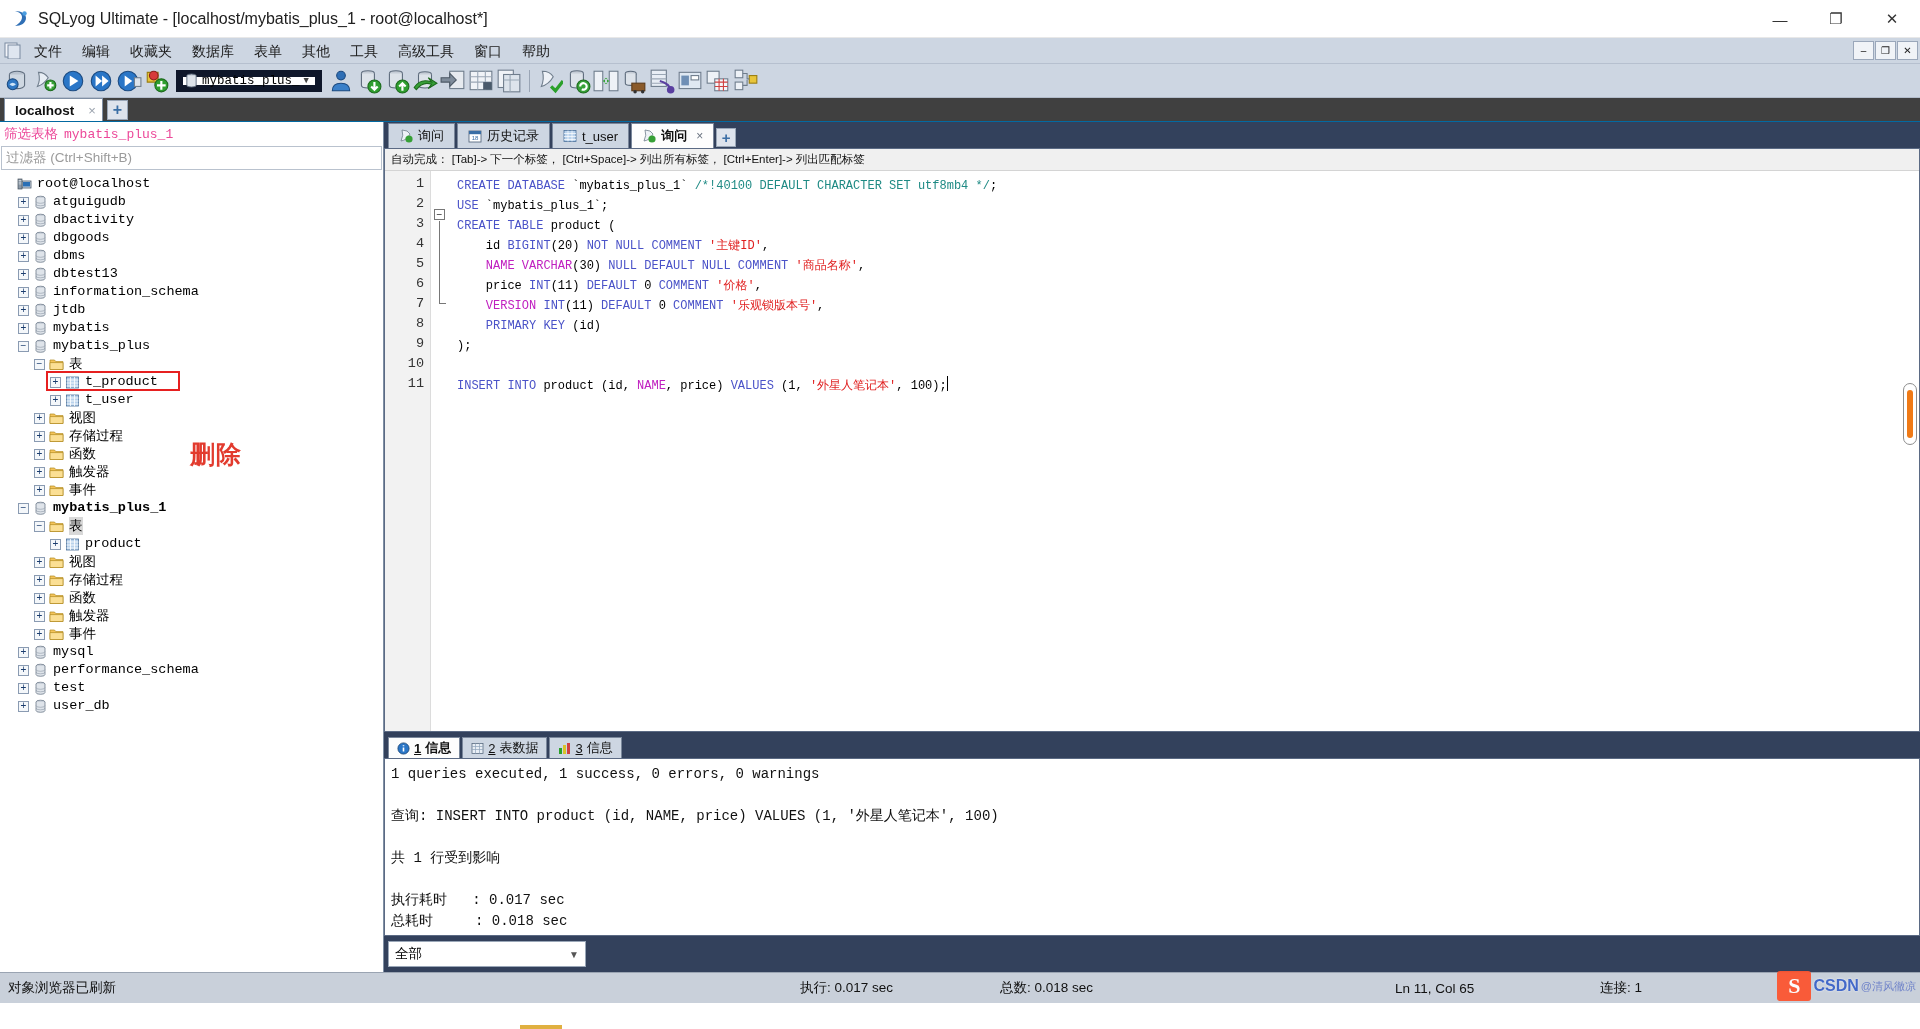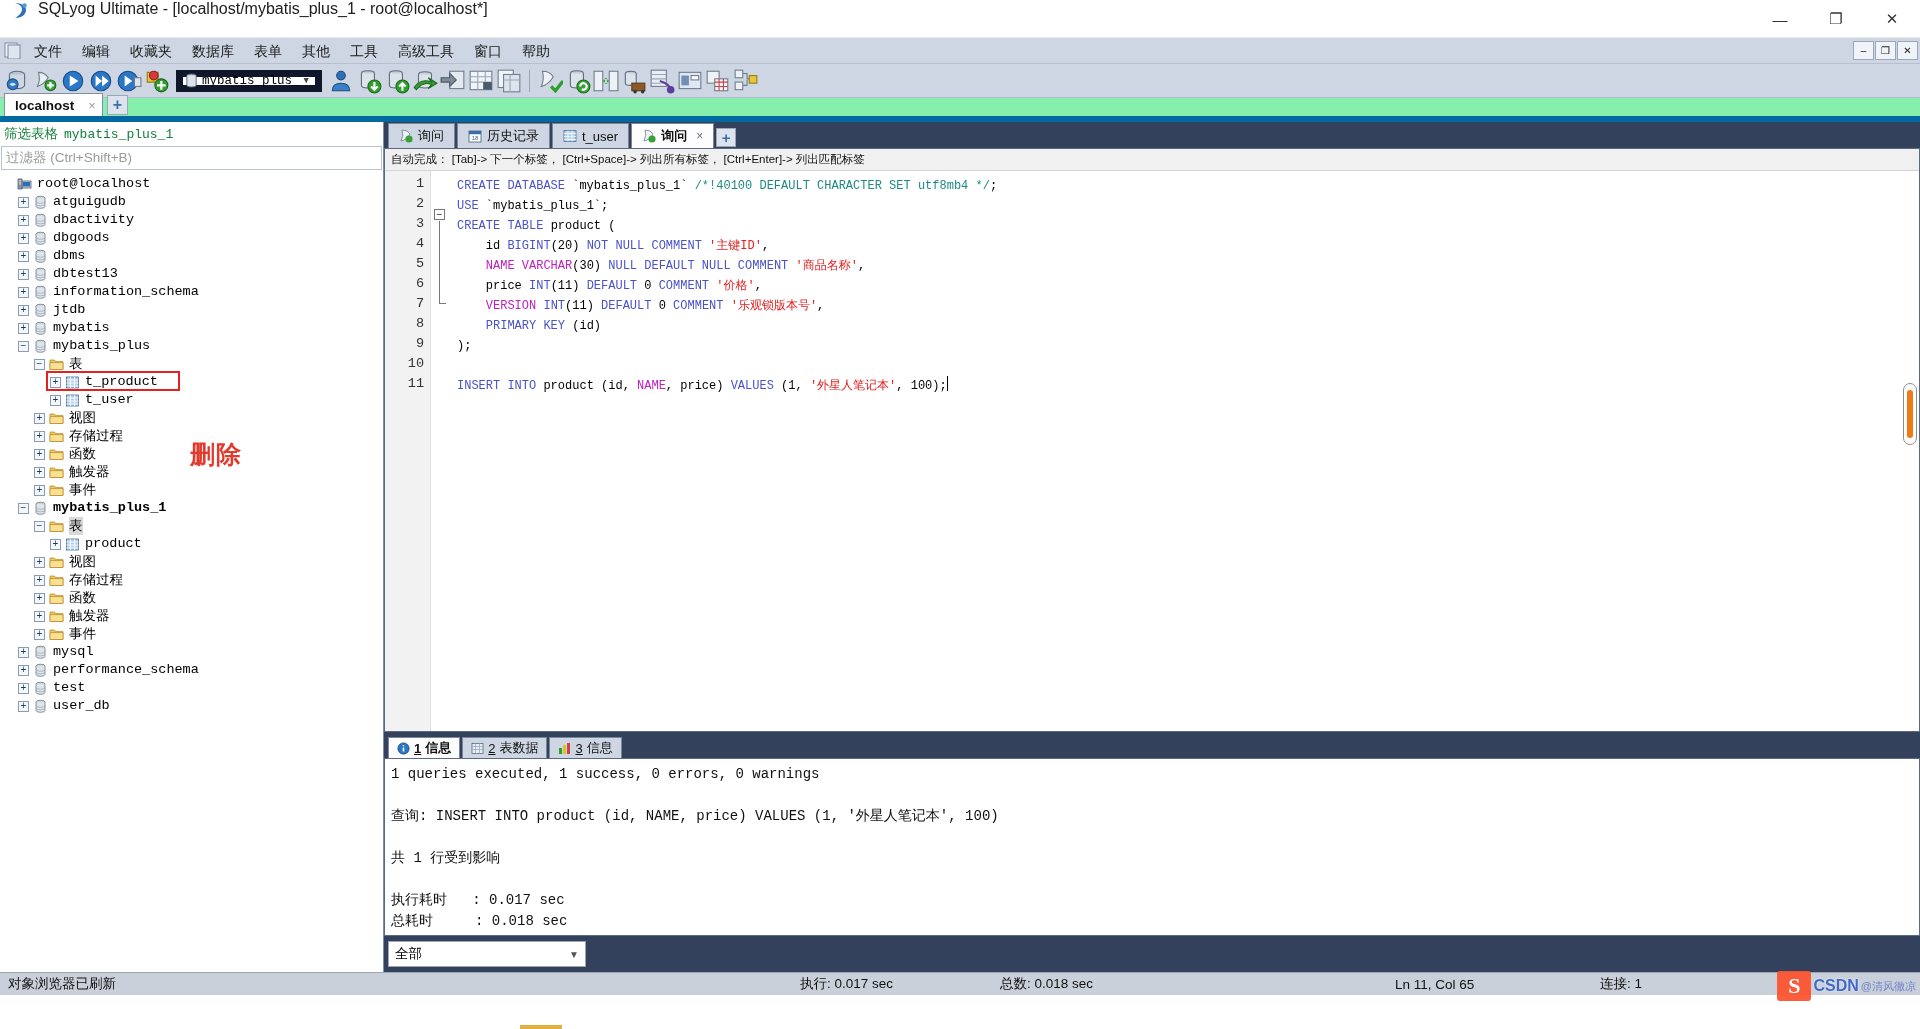--- a/index.html
+++ b/index.html
@@ -8,21 +8,21 @@
     width: 1920px; height: 1029px;
     overflow: hidden;
     font-family: "Liberation Sans", sans-serif;
     font-size: 13px;
     background: #ffffff;
   }
   #app { position: relative; width: 1920px; height: 1029px; background: #fff; }
 
   
   .titlebar {
-    height: 38px; display: flex; 
+    height: 38px; display: flex; align-items: center;
     background: #ffffff; border-bottom: 1px solid #e8e8e8;
     padding-left: 10px; position: relative;
   }
   .titlebar .app-icon {
     width: 20px; height: 20px; margin-right: 8px; flex: 0 0 auto;
     display: flex; align-items: center; justify-content: center;
   }
   .titlebar .title-text {
     font-size: 16px; color: #202020; white-space: nowrap;
     font-family: "Liberation Sans", sans-serif;
@@ -61,22 +61,22 @@
   .db-select {
     height: 22px; min-width: 118px; background: #fff; border: 7px solid #0f172a;
     display: flex; align-items: center; padding: 0 2px; margin: 0 4px;
     font-family: "Liberation Mono", monospace; font-size: 12.5px; color: #000;
   }
   .db-select .dbname { margin-left: 4px; flex: 1; white-space: nowrap; }
   .db-select .caret { font-size: 9px; color: #444; margin: 0 4px; }
 
   
   .conntabs {
-    height: 24px; background: #86efac; display: flex; align-items: flex-end;
-    padding-left: 4px; border-bottom: 6px solid #0369a1;
+    height: 24px; background: #404040; display: flex; align-items: flex-end;
+    padding-left: 4px; border-bottom: 1px solid #0369a1;
   }
   .conntab {
     height: 23px; background: #ffffff; border: 1px solid #7f8fa4; border-bottom: none;
     display: flex; align-items: center; padding: 0 6px 0 10px;
     font-size: 13.5px; font-weight: bold; color: #111; gap: 14px;
   }
   .conntab .x { color: #9aa2ad; font-size: 13px; font-weight: normal; }
   .conntab-add {
     width: 21px; height: 20px; margin-left: 4px; margin-bottom: 1px;
     background: #dde3ec; border: 1px solid #9aa7b8;
@@ -87,21 +87,21 @@
   
   .body { display: flex; height: 850px; }
 
   
   .leftpane {
     width: 384px; background: #ffffff; border-right: 1px solid #7f8fa4;
     display: flex; flex-direction: column;
   }
   .filter-title {
     height: 24px; display: flex; align-items: center; padding-left: 4px;
-    font-size: 13.5px; color: #15803d; background: #fff;
+    font-size: 13.5px; color: #ec4899; background: #fff;
   }
   .filter-title .mono { font-family: "Liberation Mono", monospace; margin-left: 6px; font-size: 13px; }
   .filter-input {
     height: 24px; margin: 0 1px 2px 1px; border: 1px solid #b9c2ce; background: #fff;
     display: flex; align-items: center; padding-left: 4px;
     font-size: 13.5px; color: #9b9b9b;
   }
   .tree {
     flex: 1; overflow: hidden; padding-top: 3px; position: relative;
     font-family: "Liberation Mono", monospace; font-size: 13.5px; color: #000;
@@ -220,21 +220,21 @@
   .rfooter { height: 36px; display: flex; align-items: center; padding-left: 4px; }
   .rselect {
     width: 198px; height: 26px; background: #fff; border: 1px solid #9aa7b8;
     display: flex; align-items: center; padding: 0 6px;
     font-size: 13.5px; color: #000;
   }
   .rselect .caret { margin-left: auto; font-size: 10px; color: #555; }
 
   
   .statusbar {
-    height: 23px; background: #c9d0da; border-top: 1px solid #9aa4b2;
+    height: 31px; background: #c9d0da; border-top: 1px solid #9aa4b2;
     display: flex; align-items: center; font-size: 13.5px; color: #111;
     position: relative;
   }
   .sb-cell { position: absolute; white-space: nowrap; }
   .wm {
     position: absolute; right: 4px; top: -2px; display: flex; align-items: center; gap: 2px;
     opacity: .95;
   }
   .wm .csdn-logo {
     width: 34px; height: 30px; background: #fc5531; color: #fff;

